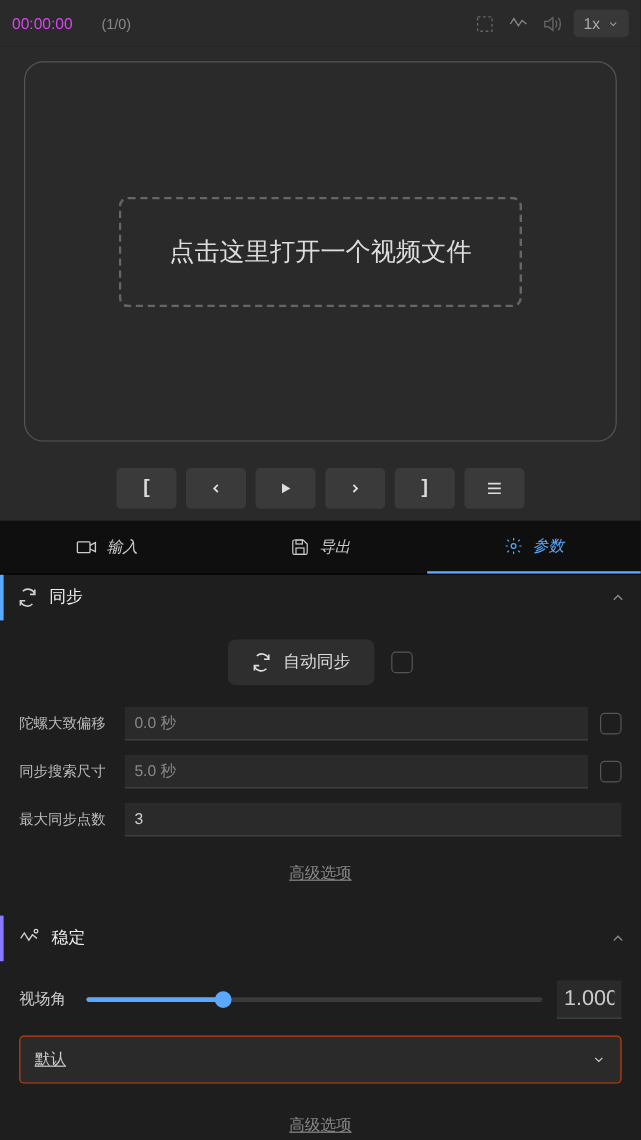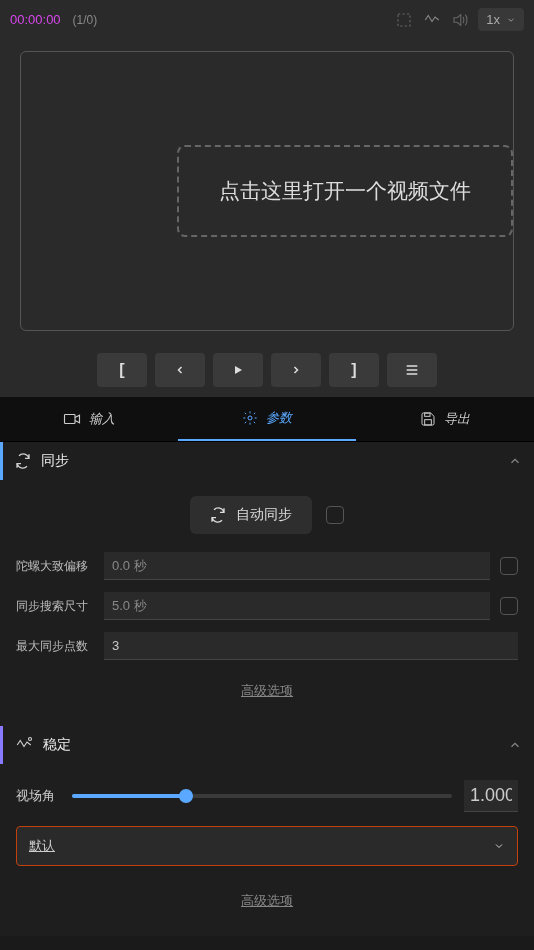--- a/index.html
+++ b/index.html
@@ -13,45 +13,45 @@
   overflow: hidden;
 }
 .top-bar {
   display: flex;
   align-items: center;
   padding: 8px 10px;
   gap: 8px;
   background: #2a2a2a;
 }
 .timecode { color: #d946ef; font-size: 13px; }
-.frame-count { color: #888; font-size: 12px; margin-left: 4px; }
+.frame-count { color: #888; font-size: 12px; margin-left: 16px; }
 .spacer { flex: 1; }
 .top-icon { width: 20px; height: 20px; display: flex; align-items: center; justify-content: center; color: #666; cursor: pointer; }
 .speed-select {
   background: #383838;
   border: none;
   color: #aaa;
   padding: 4px 8px;
   border-radius: 4px;
   display: flex;
   align-items: center;
   gap: 6px;
   cursor: pointer;
 }
 .video-area {
   padding: 12px 20px;
   background: #2a2a2a;
 }
 .video-frame {
   border: 1px solid #555;
-  border-radius: 6px;
-  height: 280px;
-  display: flex;
-  align-items: center;
-  justify-content: flex-end;
+  border-radius: 16px;
+  height: 317px;
+  display: flex;
+  align-items: center;
+  justify-content: center;
 }
 .drop-zone {
   border: 2px dashed #666;
   border-radius: 8px;
   padding: 30px 40px;
   color: #ddd;
   font-size: 21px;
 }
 .controls {
   display: flex;
@@ -286,34 +286,34 @@
 </div>
 
 <div class="tabs">
   <div class="tab">
     <svg width="18" height="14" viewBox="0 0 24 18" fill="none" stroke="currentColor" stroke-width="1.5">
         <rect x="2" y="3" width="14" height="12" rx="1"></rect>
         <path d="M16 7l6-3v10l-6-3"></path>
       </svg>
     <span>输入</span>
   </div>
-  <div class="tab active">
-    <svg width="16" height="16" viewBox="0 0 24 24" fill="none" stroke="currentColor" stroke-width="1.5">
-        <circle cx="12" cy="12" r="3"></circle>
-        <path d="M12 2v3M12 19v3M4.2 4.2l2.1 2.1M17.7 17.7l2.1 2.1M2 12h3M19 12h3M4.2 19.8l2.1-2.1M17.7 6.3l2.1-2.1"></path>
-      </svg>
-    <span>参数</span>
-  </div>
   <div class="tab">
     <svg width="16" height="16" viewBox="0 0 24 24" fill="none" stroke="currentColor" stroke-width="1.5">
         <path d="M19 21H5a2 2 0 01-2-2V5a2 2 0 012-2h11l5 5v11a2 2 0 01-2 2z"></path>
         <rect x="7" y="3" width="8" height="5"></rect>
         <rect x="7" y="13" width="10" height="8"></rect>
       </svg>
     <span>导出</span>
+  </div>
+  <div class="tab active">
+    <svg width="16" height="16" viewBox="0 0 24 24" fill="none" stroke="currentColor" stroke-width="1.5">
+        <circle cx="12" cy="12" r="3"></circle>
+        <path d="M12 2v3M12 19v3M4.2 4.2l2.1 2.1M17.7 17.7l2.1 2.1M2 12h3M19 12h3M4.2 19.8l2.1-2.1M17.7 6.3l2.1-2.1"></path>
+      </svg>
+    <span>参数</span>
   </div>
 </div>
 
 <div class="section">
   <div class="section-header">
     <svg width="16" height="16" viewBox="0 0 24 24" fill="none" stroke="currentColor" stroke-width="2">
         <path d="M21 2v6h-6M3 22v-6h6M21 8a9 9 0 00-15-4M3 16a9 9 0 0015 4"></path>
       </svg>
     <span class="section-title">同步</span>
     <svg class="collapse-icon" width="14" height="14" viewBox="0 0 24 24" fill="none" stroke="currentColor" stroke-width="2">

